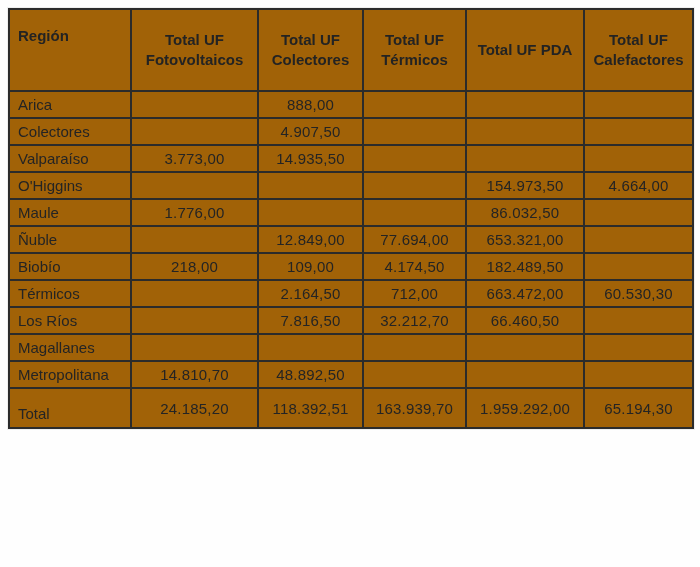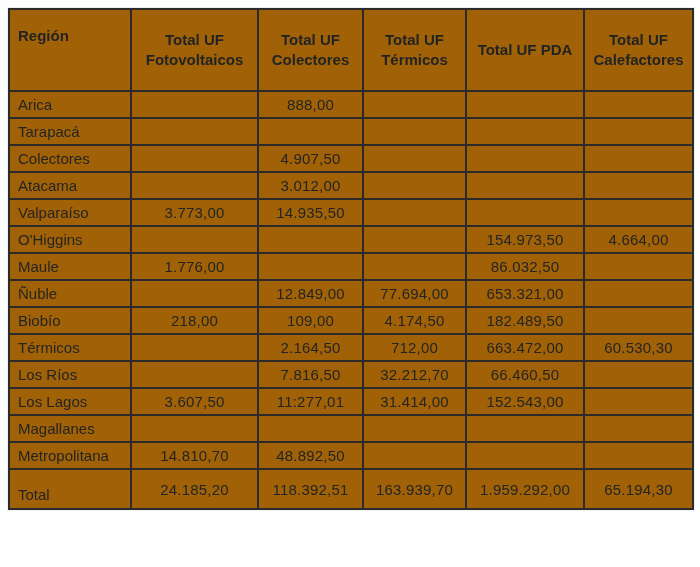--- a/index.html
+++ b/index.html
@@ -99,39 +99,23 @@
     <tbody>
         <tr>
           <td class="region-cell">Arica</td>
           <td class="value-cell"></td>
           <td class="value-cell">888,00</td>
           <td class="value-cell"></td>
           <td class="value-cell"></td>
           <td class="value-cell"></td>
         </tr>
         <tr>
-          <td class="region-cell">Tarapacá</td>
-          <td class="value-cell"></td>
-          <td class="value-cell"></td>
-          <td class="value-cell"></td>
-          <td class="value-cell"></td>
-          <td class="value-cell"></td>
-        </tr>
-        <tr>
           <td class="region-cell">Colectores</td>
           <td class="value-cell"></td>
           <td class="value-cell">4.907,50</td>
-          <td class="value-cell"></td>
-          <td class="value-cell"></td>
-          <td class="value-cell"></td>
-        </tr>
-        <tr>
-          <td class="region-cell">Atacama</td>
-          <td class="value-cell"></td>
-          <td class="value-cell">3.012,00</td>
           <td class="value-cell"></td>
           <td class="value-cell"></td>
           <td class="value-cell"></td>
         </tr>
         <tr>
           <td class="region-cell">Valparaíso</td>
           <td class="value-cell">3.773,00</td>
           <td class="value-cell">14.935,50</td>
           <td class="value-cell"></td>
           <td class="value-cell"></td>
@@ -176,28 +160,20 @@
           <td class="value-cell">712,00</td>
           <td class="value-cell">663.472,00</td>
           <td class="value-cell">60.530,30</td>
         </tr>
         <tr>
           <td class="region-cell">Los Ríos</td>
           <td class="value-cell"></td>
           <td class="value-cell">7.816,50</td>
           <td class="value-cell">32.212,70</td>
           <td class="value-cell">66.460,50</td>
-          <td class="value-cell"></td>
-        </tr>
-        <tr>
-          <td class="region-cell">Los Lagos</td>
-          <td class="value-cell">3.607,50</td>
-          <td class="value-cell">11:277,01</td>
-          <td class="value-cell">31.414,00</td>
-          <td class="value-cell">152.543,00</td>
           <td class="value-cell"></td>
         </tr>
         <tr>
           <td class="region-cell">Magallanes</td>
           <td class="value-cell"></td>
           <td class="value-cell"></td>
           <td class="value-cell"></td>
           <td class="value-cell"></td>
           <td class="value-cell"></td>
         </tr>

